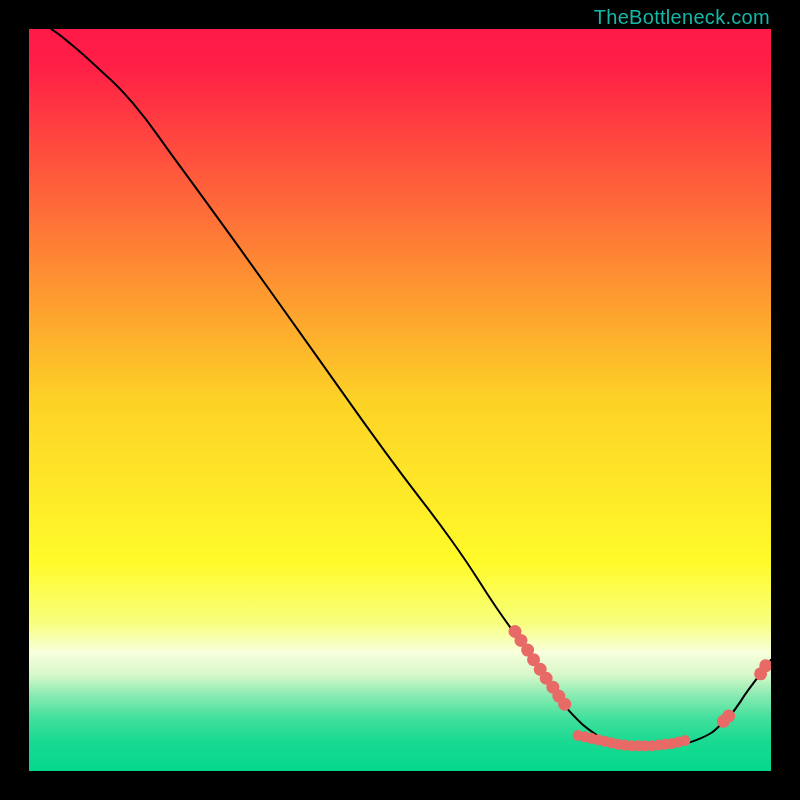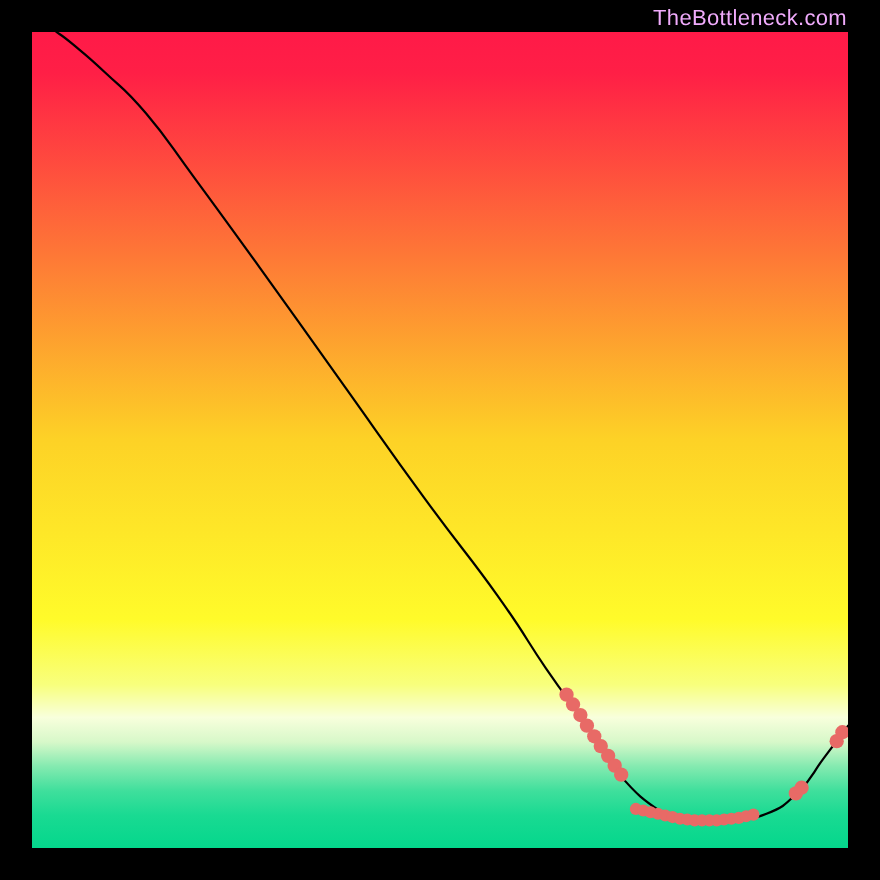--- a/index.html
+++ b/index.html
@@ -16,21 +16,21 @@
     top: 29px;
     width: 742px;
     height: 742px;
   }
   .watermark {
     position: absolute;
     top: 6px;
     right: 30px;
     font-family: Arial, Helvetica, sans-serif;
     font-size: 20px;
-    color: #f0abfc;
+    color: #14b8a6;
     letter-spacing: 0.3px;
     z-index: 10;
   }
   svg {
     display: block;
   }
 </style>
 </head>
 <body>
 

